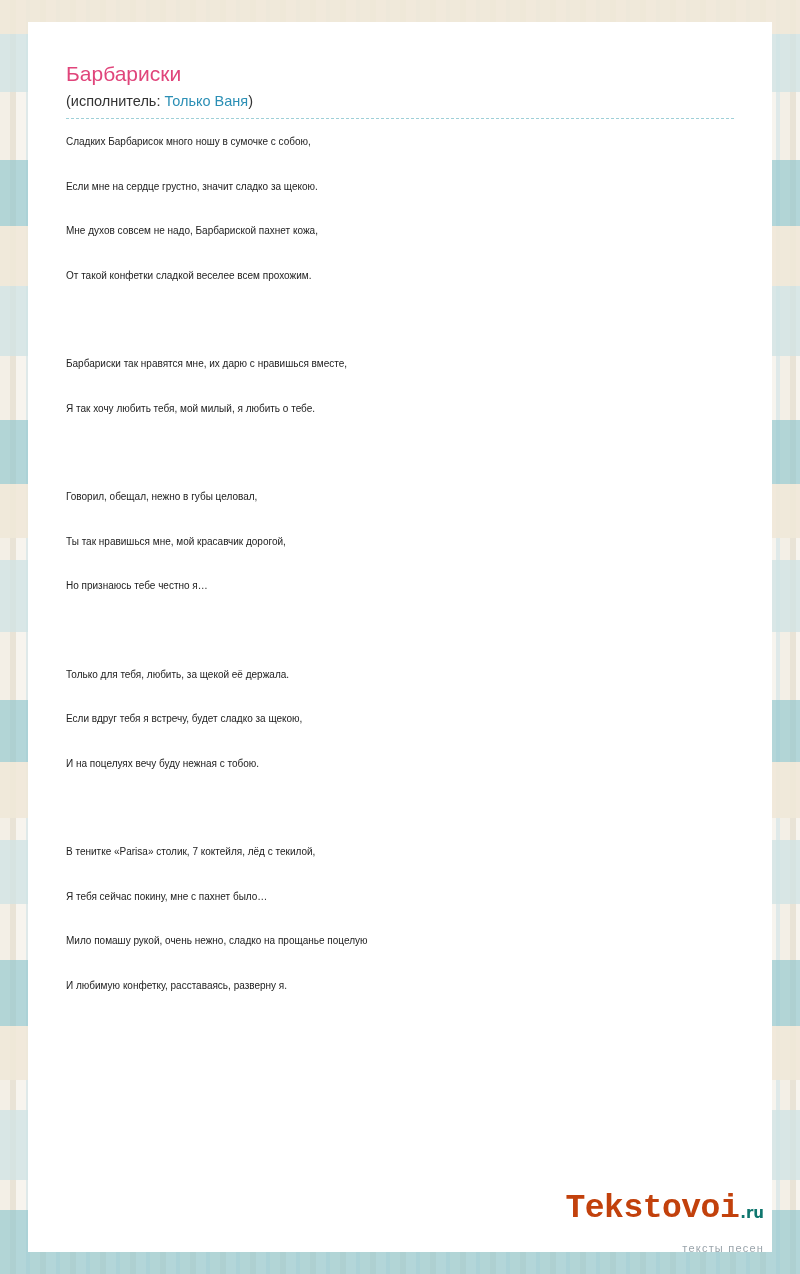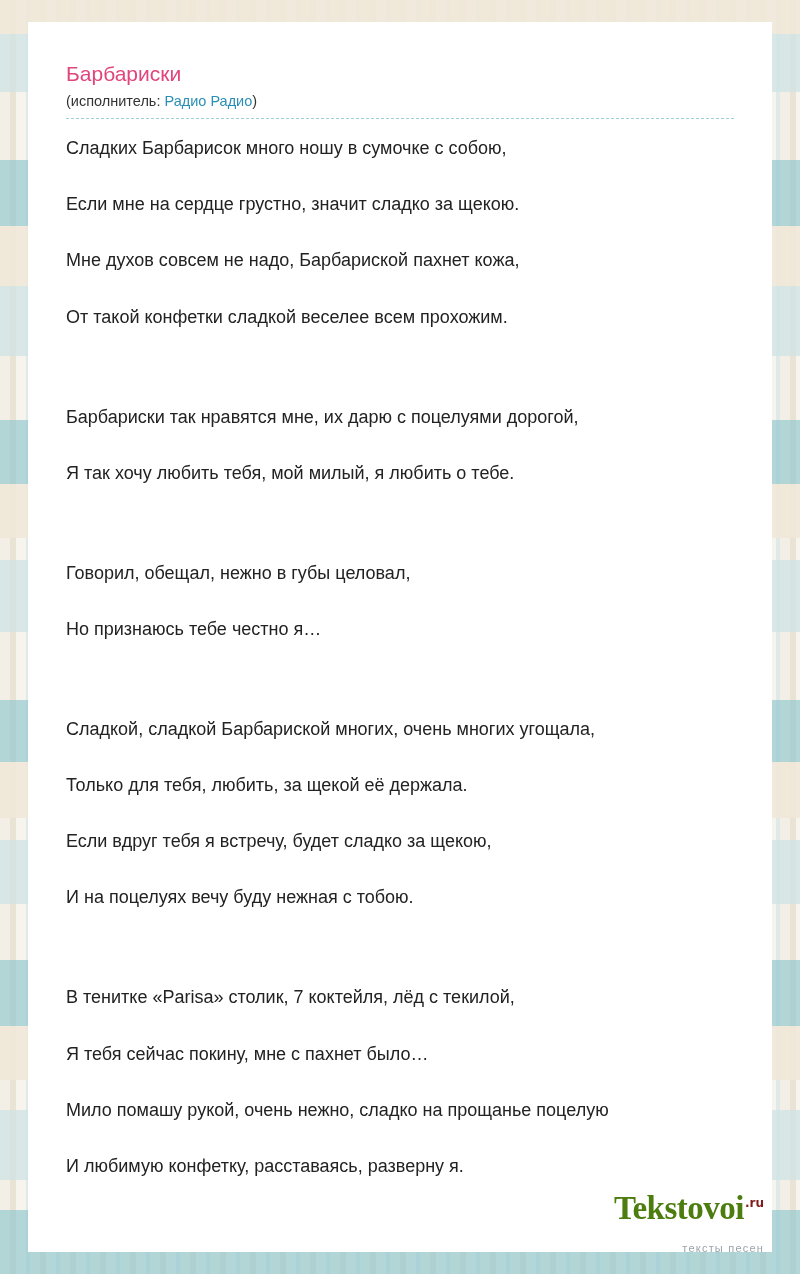--- a/index.html
+++ b/index.html
@@ -77,21 +77,21 @@
     padding-bottom: 9px;
     border-bottom: 1px dashed #9fd0d8;
     margin-bottom: 16px;
   }
   #artist-line a {
     color: #2b8fb5;
     text-decoration: none;
   }
 
   #lyrics {
-    font-size: 18px;
+    font-size: 10px;
     color: #222222;
     line-height: 1.45;
   }
   .lyric-line {
     margin: 0 0 30px 0;
     white-space: pre-wrap;
   }
   .lyric-line.blank {
     margin-bottom: 30px;
     height: 14px;
@@ -100,37 +100,37 @@
   
   #site-logo {
     position: absolute;
     right: 36px;
     bottom: 20px;
     text-align: right;
     z-index: 3;
     user-select: none;
   }
   #logo-main {
-    font-family: Liberation Serif, serif;
+    font-family: Liberation Mono, monospace;
     font-size: 33px;
     font-weight: bold;
-    color: #4d7c0f;
+    color: #c2410c;
     letter-spacing: -0.5px;
     line-height: 1;
     display: inline-block;
   }
   #logo-tld {
     font-family: "DejaVu Sans", sans-serif;
-    font-size: 12px;
+    font-size: 15px;
     font-weight: bold;
-    color: #7f1d1d;
+    color: #0f766e;
     display: inline-block;
     vertical-align: top;
     margin-left: 1px;
-    margin-top: 4px;
+    margin-top: 12px;
   }
   #logo-sub {
     font-size: 11px;
     color: #9aa4ab;
     letter-spacing: 1.2px;
     margin-top: 17px;
   }
 </style>
 </head>
 <body>
@@ -153,36 +153,36 @@
   <div class="band light" style="top:1110px;height:70px;"></div>
   <div class="band" style="top:1210px;height:64px;"></div>
 </div>
 
 <div id="page-sheet">
 
   <h1 id="song-title">Барбариски</h1>
 
   <div id="artist-line">
     <span>(исполнитель:</span>
-    <a href="#">Радио Радио</a><span>)</span>
+    <a href="#">Только Ваня</a><span>)</span>
   </div>
 
   <div id="lyrics">
     <p class="lyric-line">Сладких Барбарисок много ношу в сумочке с собою,</p>
     <p class="lyric-line">Если мне на сердце грустно, значит сладко за щекою.</p>
     <p class="lyric-line">Мне духов совсем не надо, Барбариской пахнет кожа,</p>
     <p class="lyric-line">От такой конфетки сладкой веселее всем прохожим.</p>
     <p class="lyric-line blank"></p>
-    <p class="lyric-line">Барбариски так нравятся мне, их дарю с поцелуями дорогой,</p>
+    <p class="lyric-line">Барбариски так нравятся мне, их дарю с нравишься вместе,</p>
     <p class="lyric-line">Я так хочу любить тебя, мой милый, я любить о тебе.</p>
     <p class="lyric-line blank"></p>
     <p class="lyric-line">Говорил, обещал, нежно в губы целовал,</p>
+    <p class="lyric-line">Ты так нравишься мне, мой красавчик дорогой,</p>
     <p class="lyric-line">Но признаюсь тебе честно я…</p>
     <p class="lyric-line blank"></p>
-    <p class="lyric-line">Сладкой, сладкой Барбариской многих, очень многих угощала,</p>
     <p class="lyric-line">Только для тебя, любить, за щекой её держала.</p>
     <p class="lyric-line">Если вдруг тебя я встречу, будет сладко за щекою,</p>
     <p class="lyric-line">И на поцелуях вечу буду нежная с тобою.</p>
     <p class="lyric-line blank"></p>
     <p class="lyric-line">В тенитке «Parisa» столик, 7 коктейля, лёд с текилой,</p>
     <p class="lyric-line">Я тебя сейчас покину, мне с пахнет было…</p>
     <p class="lyric-line">Мило помашу рукой, очень нежно, сладко на прощанье поцелую</p>
     <p class="lyric-line">И любимую конфетку, расставаясь, разверну я.</p>
   </div>
 </div>

